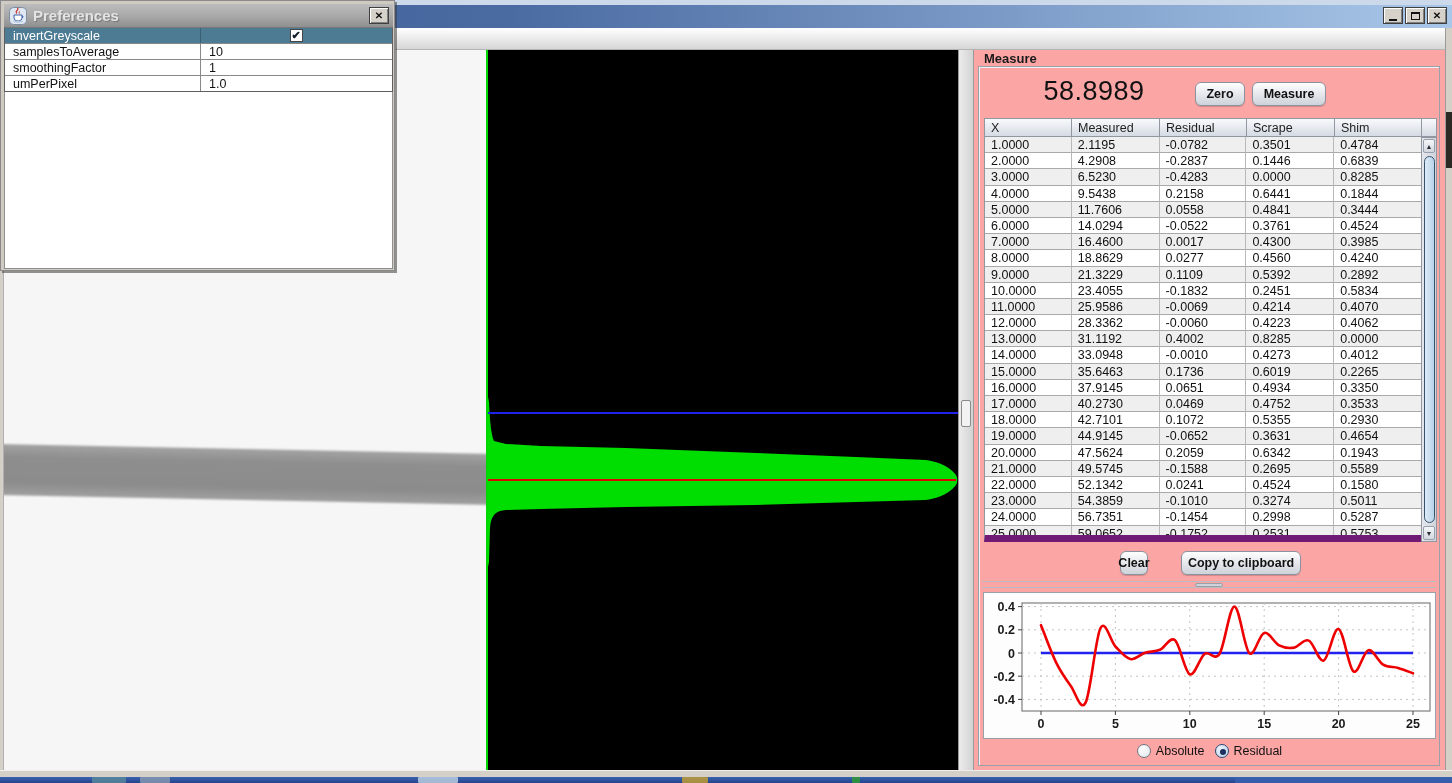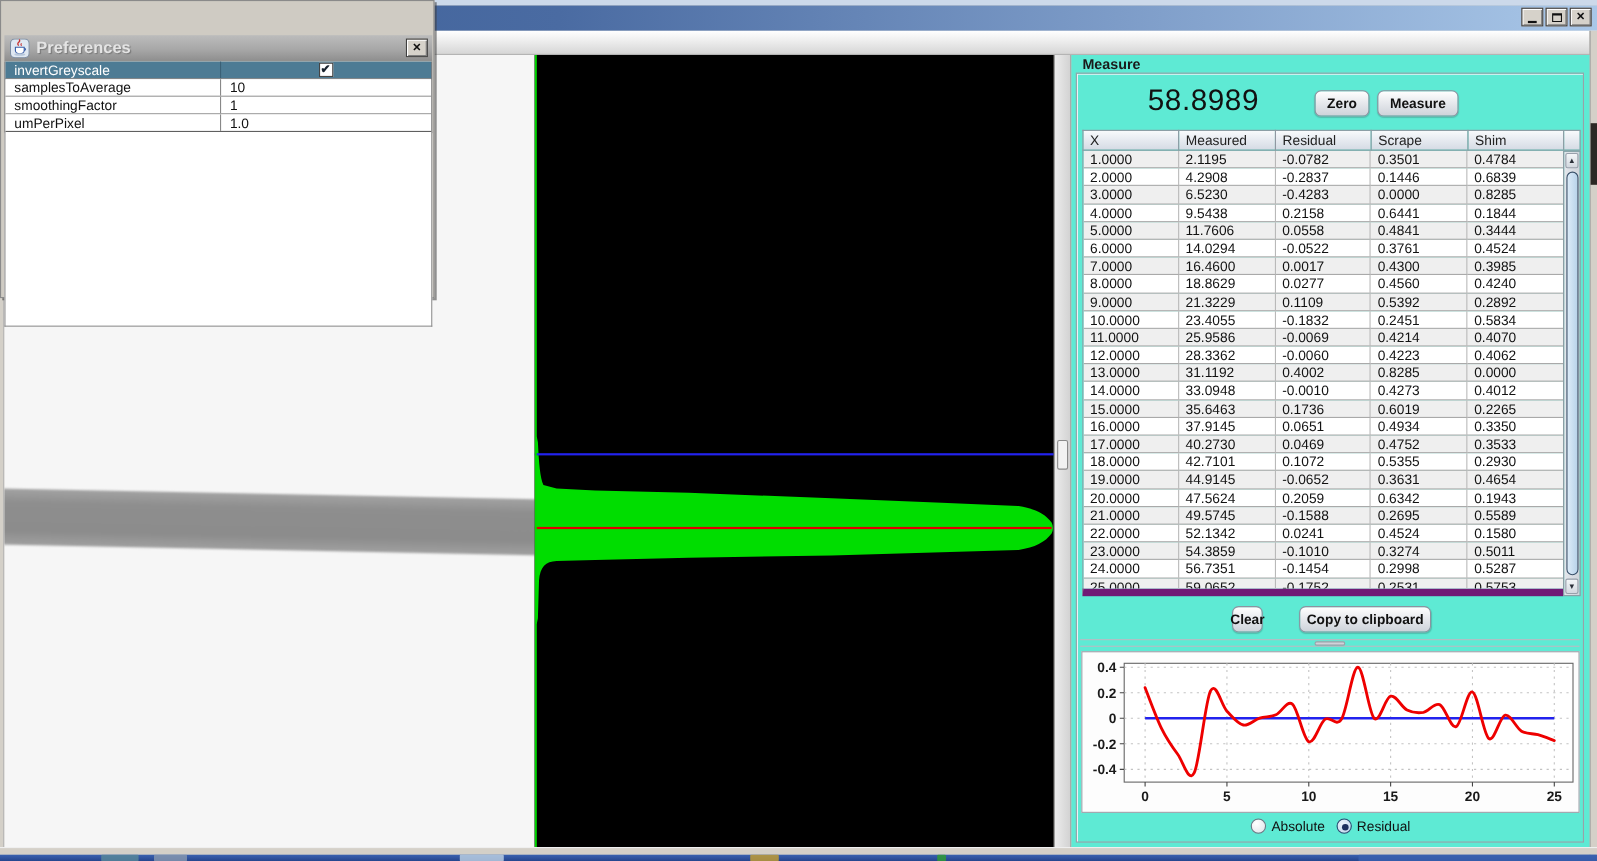--- a/index.html
+++ b/index.html
@@ -41,21 +41,21 @@
   #profile-edge-line { left:0; top:0; width:2px; height:720px; background:#00d800; }
   #blue-line { left:0; top:362px; width:472px; height:2px; background:#2222ee; }
   #red-line { left:0; top:429px; width:470px; height:2px; background:#e00000; }
 
   
   #img-scrollbar { left:958px; top:50px; width:16px; height:720px;
     background:linear-gradient(to right,#ececec,#d2d2d2); border-left:1px solid #9a9a9a; border-right:1px solid #9a9a9a; }
   #img-scroll-thumb { left:2px; top:350px; width:10px; height:27px; background:#f2f2f2; border:1px solid #8a8a8a; border-radius:2px; }
 
   
-  #measure-panel { left:974px; top:50px; width:471px; height:720px; background:#5eead4; }
+  #measure-panel { left:974px; top:50px; width:471px; height:720px; background:#fca5a5; }
   #measure-title { left:10px; top:1px; font-size:13px; font-weight:bold; color:#1a1a1a; }
   #measure-box { left:4px; top:16px; width:462px; height:700px; border:1px solid #9aa0a8;
     box-shadow:inset 1px 1px 0 #f0f2f5; }
   #reading { left:40px; top:26px; width:160px; text-align:center; font-size:27px; color:#111; letter-spacing:.5px; }
 
   .nbtn { background:linear-gradient(#ffffff,#e8eaee 45%,#ced3da); border:1px solid #8c93a0; border-radius:6px;
     font-size:12.5px; font-weight:bold; color:#111; display:flex; align-items:center; justify-content:center;
     box-shadow:0 1px 1px rgba(0,0,0,.18); }
   #zero-btn { left:221px; top:32px; width:50px; height:24px; }
   #measure-btn { left:278px; top:32px; width:74px; height:24px; }
@@ -100,21 +100,21 @@
   .radio-item { display:flex; align-items:center; gap:5px; }
   .radio { width:14px; height:14px; border-radius:50%; border:1px solid #6f7683;
     background:radial-gradient(circle at 35% 30%,#ffffff,#dfe3e8); position:relative; }
   .radio.sel { border-color:#2c4a72; background:radial-gradient(circle at 35% 30%,#eaf2fb,#bcd2ea); }
   .radio.sel::after { content:""; position:absolute; left:4px; top:4px; width:6px; height:6px; border-radius:50%; background:#1c2f5e; }
   .radio-label { font-size:12.5px; color:#111; }
 
   
   #prefs { left:0; top:0; width:395px; height:271px; background:#cfcbc3; border:1px solid #8a8a8a;
     box-shadow:2px 2px 0 rgba(60,60,60,.55); }
-  #prefs-inner { left:3px; top:3px; width:389px; height:265px;margin-top:28px; }
+  #prefs-inner { left:3px; top:3px; width:389px; height:265px; }
   #prefs-titlebar { left:0; top:0; width:389px; height:24px;
     background:linear-gradient(#bcbcbc,#a8a8a8 55%,#8f8f8f); border-bottom:1px solid #777;
     display:flex; align-items:center; }
   #prefs-title { font-size:15px; font-weight:bold; color:#e4e4e4; text-shadow:1px 1px 1px rgba(0,0,0,.25); margin-left:6px; }
   #java-icon { width:18px; height:18px; margin-left:5px; }
   #prefs-close { position:absolute; right:4px; top:3px; }
   #prefs-table { left:0; top:24px; width:389px; border:1px solid #5f5f5f; border-top:none; background:#fff; }
   .prow { display:flex; height:16px; background:#fff; border-bottom:1px solid #888; }
   .prow:last-child { border-bottom:1px solid #5f5f5f; }
   .prow.selected { background:#4d7b94;justify-content:space-between; }

